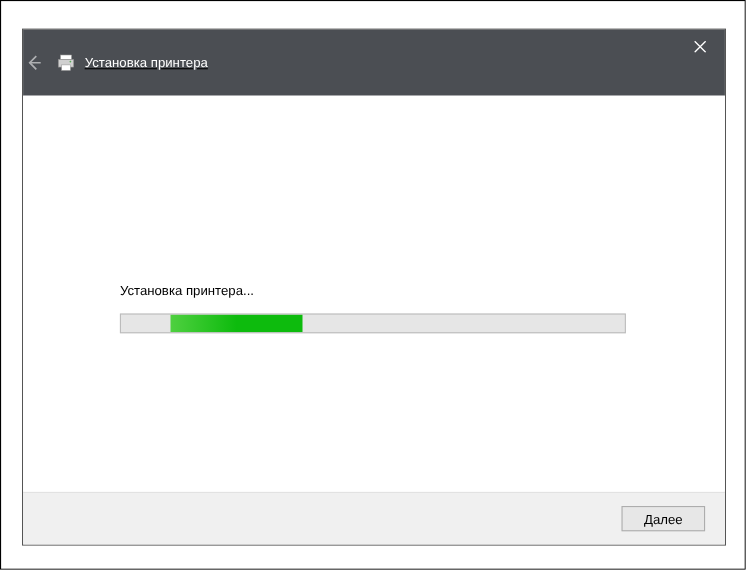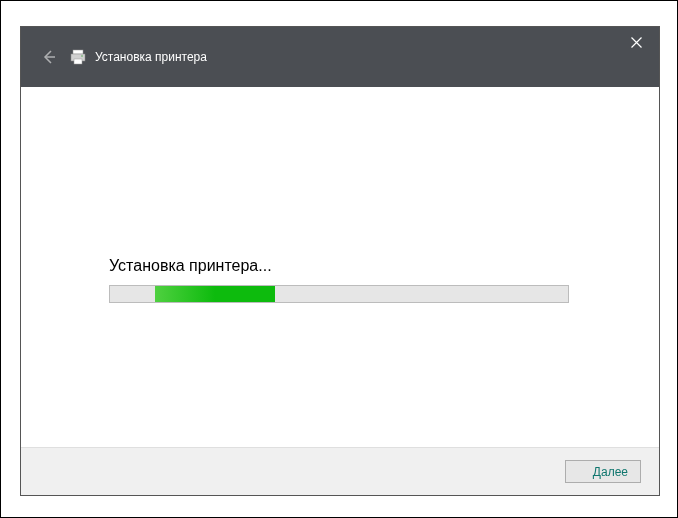--- a/index.html
+++ b/index.html
@@ -32,21 +32,21 @@
       background: #fff;
       display: flex;
       flex-direction: column;
     }
     .titlebar {
       height: 60px;
       background: #4b4e53;
       display: flex;
       align-items: center;
       position: relative;
-      padding-left: 18px;
+      text-decoration: underline;
     }
     .back-arrow {
       width: 20px;
       height: 20px;
       display: flex;
       align-items: center;
       justify-content: center;
       margin-right: 10px;
       opacity: 0.55;
     }
@@ -83,21 +83,21 @@
     }
     .content {
       flex: 1;
       background: #fff;
       position: relative;
     }
     .status-text {
       position: absolute;
       left: 88px;
       top: 170px;
-      font-size: 16px;
+      font-size: 12px;
       color: #000;
     }
     .progress-bar {
       position: absolute;
       left: 88px;
       top: 198px;
       width: 460px;
       height: 18px;
       border: 1px solid #bcbcbc;
       background: #e6e6e6;
@@ -125,24 +125,23 @@
       min-width: 76px;
       height: 23px;
       font-size: 12px;
       font-family: inherit;
       border: 1px solid #adadad;
       background: #e1e1e1;
       cursor: pointer;
       padding: 0 12px;
     }
     .btn:disabled {
-      color: #0f766e;
+      color: #000000;
       cursor: default;
       background: #e7e7e7;
-      text-align: right;
     }
     .btn.focused {
       border: 1px solid #0078d7;
       outline: 1px dotted #000;
       outline-offset: -3px;
       background: #e1e1e1;
     }
     .btn .underline {
       text-decoration: underline;
     }

